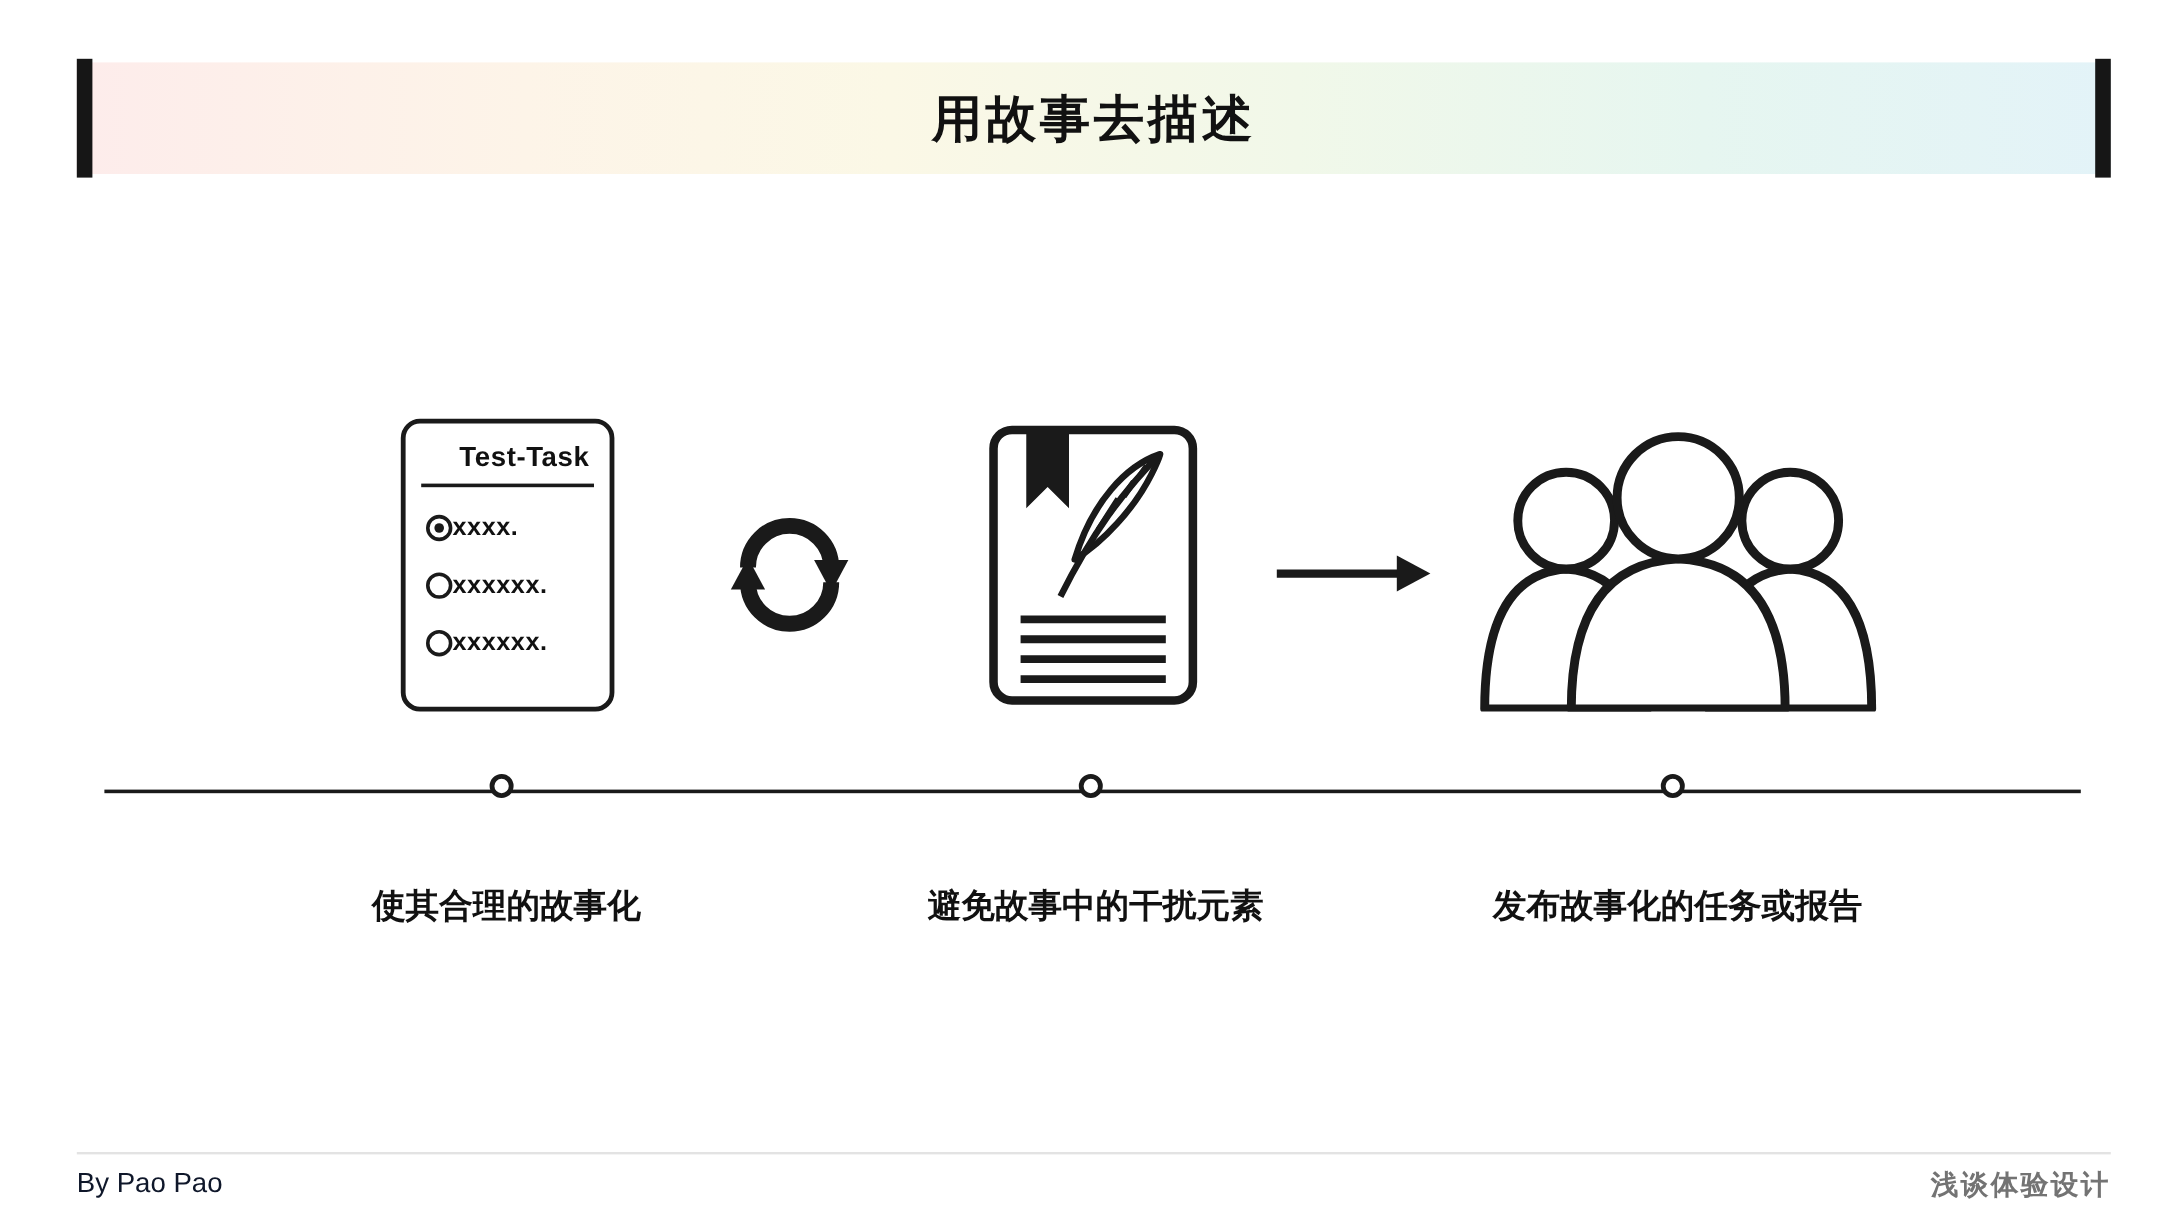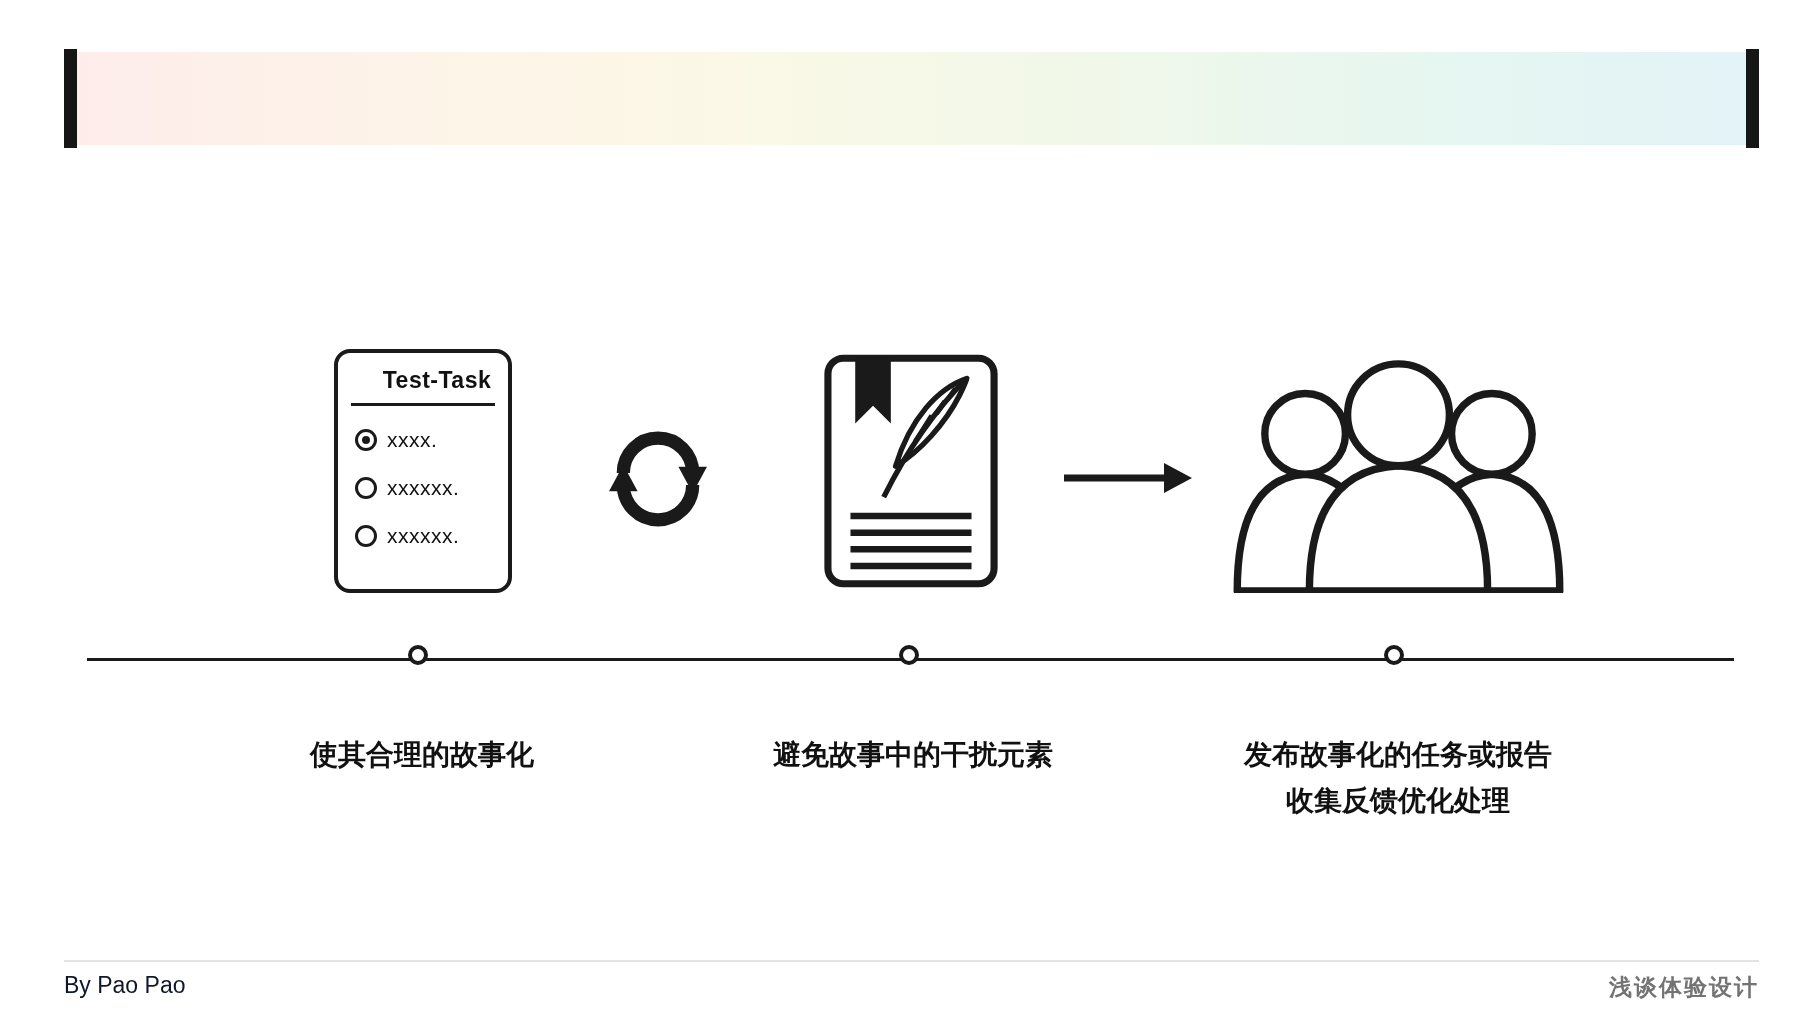--- a/index.html
+++ b/index.html
@@ -78,23 +78,23 @@
   .bullet--dot::after {
     content: "";
     position: absolute;
     left: 50%; top: 50%;
     width: 8px; height: 8px;
     margin: -4px 0 0 -4px;
     background: #1a1a1a;
     border-radius: 50%;
   }
   .task-item__text {
-    margin-left: 10px;
+    margin-left: 0;
     font-size: 21px;
-    font-weight: 400;
+    font-weight: 700;
     letter-spacing: 0.5px;
   }
 
   
   .connector--refresh {
     position: absolute; left: 607px; top: 428px;
     width: 102px; height: 102px;
   }
   .doc-icon {
     position: absolute; left: 822px; top: 351px;
@@ -169,20 +169,21 @@
     letter-spacing: 2px;
   }
 </style>
 </head>
 <body>
 
 <div class="page">
 
   <header class="banner">
     <span class="bar bar-left"></span>
+    <h1 class="title">用故事去描述</h1>
     <span class="bar bar-right"></span>
   </header>
 
   <section>
 
     <div class="task-card">
       <div class="task-card__title">Test-Task</div>
       <div class="task-card__rule"></div>
       <ul class="task-card__list">
         <li class="task-item">
@@ -244,21 +245,20 @@
     <span class="node node-3"></span>
 
     <div class="caption caption-1">
       <div>使其合理的故事化</div>
     </div>
     <div class="caption caption-2">
       <div>避免故事中的干扰元素</div>
     </div>
     <div class="caption caption-3">
       <div>发布故事化的任务或报告</div>
-      <div>收集反馈优化处理</div>
     </div>
 
   </section>
 
   <footer>
     <div class="footer-rule"></div>
     <div class="footer-author">By Pao Pao</div>
     <div class="footer-watermark">浅谈体验设计</div>
   </footer>
 

